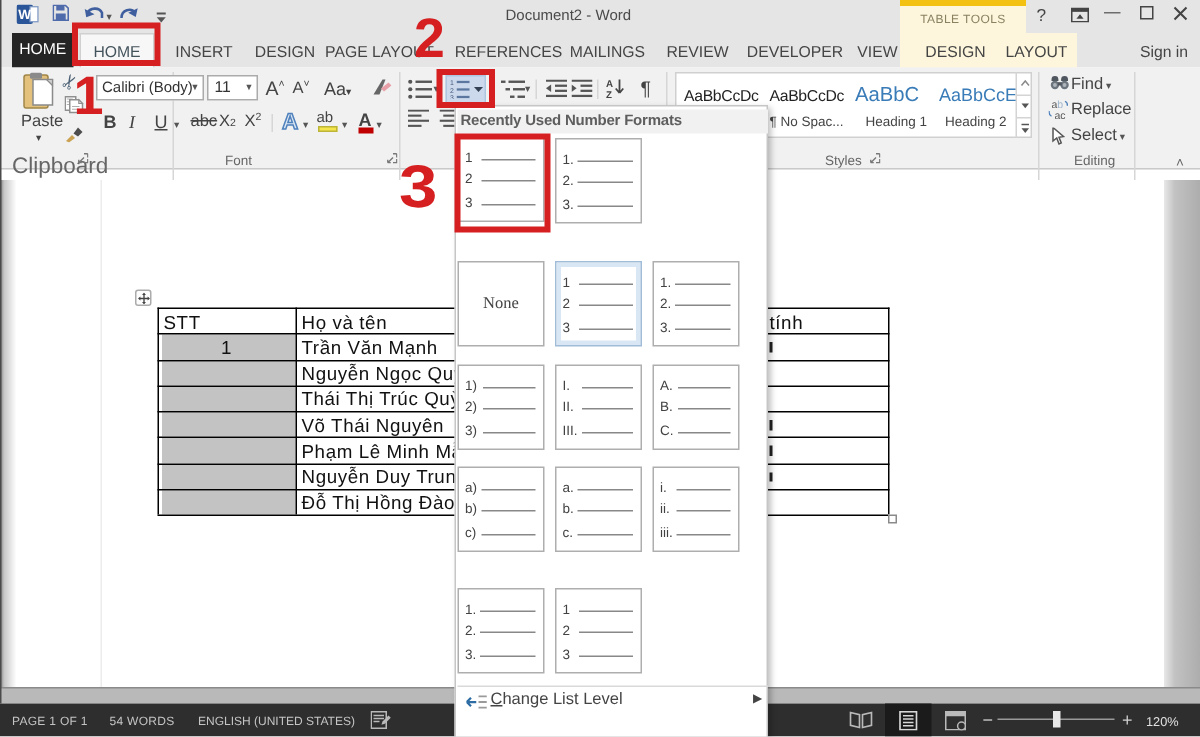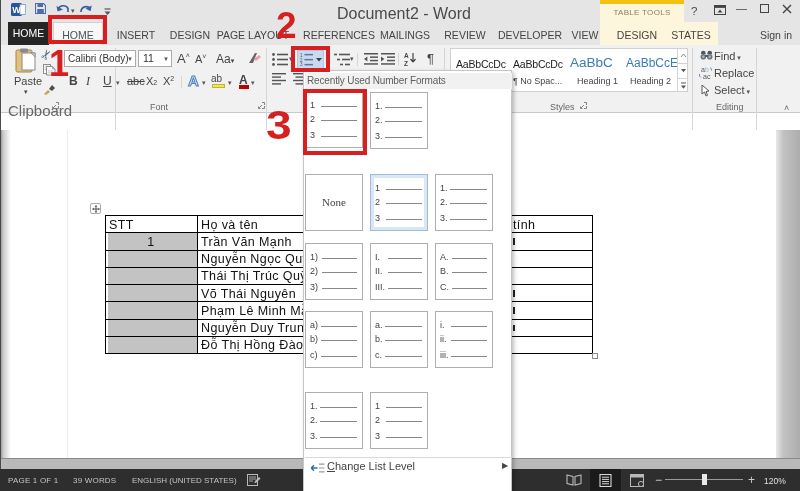--- a/index.html
+++ b/index.html
@@ -3,31 +3,31 @@
 <meta charset="utf-8">
 <style>
   * { margin:0; padding:0; box-sizing:border-box; }
   html,body { width:800px; height:491px; overflow:hidden; }
   body { font-family:"Liberation Sans", sans-serif; position:relative; background:#fff; }
   .abs { position:absolute; }
   
   #titlebar { left:0; top:0; width:800px; height:22px; background:#e5e5e5; }
   #tabrow { left:0; top:22px; width:800px; height:23px; background:#e5e5e5; }
   #ribbon { left:0; top:45px; width:800px; height:68px; background:#f1f1f1; border-bottom:1px solid #c9c9c9; }
-  #doc { left:0; top:130px; width:800px; height:345px; background:#ffffff; }
+  #doc { left:0; top:120px; width:800px; height:345px; background:#ffffff; }
   #bottomstrip { left:0; top:458px; width:800px; height:11px; background:#b9b9b9; border-top:1px solid #8a8a8a; }
   #statusbar { left:0; top:469px; width:800px; height:22px; background:#2e2e2e; color:#c4c4c4; font-size:8px; }
   .tab { top:4px; height:19px; line-height:19px; font-size:10.5px; color:#444; transform:translateX(-50%); white-space:nowrap; }
   .red { color:#d51f20; font-weight:bold; }
   .redbox { border:3px solid #d51f20; background:transparent; z-index:60; }
   
   .gitem { position:absolute; width:58px; height:57px; border:1px solid #aeaeae; background:#fff; }
   .gl { position:absolute; height:1px; background:#888; }
   .gn { position:absolute; font-size:9px; color:#424242; line-height:9px; }
-  .ghead { position:absolute; left:1px; width:207px; height:16px; background:#f1f1f1; color:#5e5e5e; font-size:10px; font-weight:normal; line-height:16px; padding-left:2px; letter-spacing:-0.15px; white-space:nowrap; }
+  .ghead { position:absolute; left:1px; width:207px; height:16px; background:#f1f1f1; color:#5e5e5e; font-size:10px; font-weight:bold; line-height:16px; padding-left:2px; letter-spacing:-0.15px; white-space:nowrap; }
 </style>
 </head>
 <body>
 <div class="abs" style="left:0;top:0;width:1px;height:469px;background:#4a4a4a;z-index:70"></div>
 <div class="abs" id="titlebar">
 
   <svg class="abs" style="left:11px;top:3px" width="15" height="13" viewBox="0 0 15 13">
     <rect x="0" y="0" width="11" height="13" rx="1.5" fill="#2a5699"></rect>
     <rect x="9" y="1.5" width="5.3" height="10" fill="#fff" stroke="#7a96c2" stroke-width="0.8"></rect>
     <text x="5.4" y="9.8" font-size="9" font-weight="bold" fill="#fff" text-anchor="middle" font-family="Liberation Sans">W</text>
@@ -46,21 +46,21 @@
   <div class="abs" style="left:71px;top:7px;font-size:7px;color:#555">▾</div>
 
   <svg class="abs" style="left:79px;top:4px" width="13" height="11" viewBox="0 0 13 11">
     <path d="M2 8 C2 2.5 8.5 1 11 4.5" fill="none" stroke="#3f5f9f" stroke-width="1.7"></path>
     <path d="M12.8 1.5 L11.5 7.3 L6.5 4.5 Z" fill="#3f5f9f"></path>
   </svg>
   <svg class="abs" style="left:104px;top:8px" width="7" height="8" viewBox="0 0 7 8">
       <path d="M0.5 1 h6" stroke="#555" stroke-width="1.2"></path>
       <path d="M0.5 3.5 L3.5 7 L6.5 3.5 Z" fill="#555"></path>
     </svg>
-  <div class="abs" style="left:318px;top:5px;font-size:16px;color:#4a4a4a;padding-left:19px;">Document2 - Word</div>
+  <div class="abs" style="left:318px;top:5px;font-size:10px;color:#4a4a4a;padding-left:19px;">Document2 - Word</div>
 
   <div class="abs" style="left:600px;top:0;width:84px;height:4px;background:#f2c112"></div>
   <div class="abs" style="left:600px;top:4px;width:84px;height:18px;background:#fdf6dc;color:#8a8161;font-size:8px;text-align:center;line-height:17px;letter-spacing:0.3px">TABLE TOOLS</div>
 
   <div class="abs" style="left:691px;top:5px;font-size:11.5px;color:#444">?</div>
   <svg class="abs" style="left:714px;top:5px" width="12" height="10" viewBox="0 0 12 10">
     <rect x="0.5" y="0.5" width="11" height="9" fill="none" stroke="#444" stroke-width="1"></rect>
     <rect x="0.5" y="0.5" width="11" height="2.4" fill="#444"></rect>
     <path d="M6 4.5 L3.6 7.5 h4.8 Z" fill="#444"></path>
   </svg>
@@ -77,21 +77,21 @@
   <div class="abs tab" style="left:78px;color:#44545c">HOME</div>
   <div class="abs tab" style="left:136px">INSERT</div>
   <div class="abs tab" style="left:190px">DESIGN</div>
   <div class="abs tab" style="left:253px">PAGE LAYOUT</div>
   <div class="abs tab" style="left:339px">REFERENCES</div>
   <div class="abs tab" style="left:405px">MAILINGS</div>
   <div class="abs tab" style="left:465px">REVIEW</div>
   <div class="abs tab" style="left:530px">DEVELOPER</div>
   <div class="abs tab" style="left:585px">VIEW</div>
   <div class="abs tab" style="left:637px">DESIGN</div>
-  <div class="abs tab" style="left:691px">STATES</div>
+  <div class="abs tab" style="left:691px">LAYOUT</div>
   <div class="abs tab" style="left:776px">Sign in</div>
 </div>
 <div class="abs" id="ribbon">
 
   <div class="abs" style="left:115px;top:3px;width:1px;height:106px;background:#d6d6d6"></div>
   <div class="abs" style="left:266px;top:3px;width:1px;height:106px;background:#d6d6d6"></div>
   <div class="abs" style="left:444px;top:3px;width:1px;height:25px;background:#d6d6d6"></div>
   <div class="abs" style="left:692px;top:3px;width:1px;height:106px;background:#d6d6d6"></div>
   <div class="abs" style="left:756px;top:3px;width:1px;height:106px;background:#d6d6d6"></div>
 
@@ -313,21 +313,21 @@
     <div class="abs" style="left:513px;top:177.25px;width:2px;height:6.5px;background:#222"></div>
     <div class="abs" style="left:201px;top:191px;font-size:12.5px;letter-spacing:0.4px;color:#111;white-space:nowrap">Nguyễn Duy Trung</div>
     <div class="abs" style="left:513px;top:194.5px;width:2px;height:6.5px;background:#222"></div>
     <div class="abs" style="left:201px;top:208.25px;font-size:12.5px;letter-spacing:0.4px;color:#111;white-space:nowrap">Đỗ Thị Hồng Đào</div>
 
   <div class="abs" style="left:592px;top:223px;width:6px;height:6px;background:#fff;border:1px solid #8a8a8a"></div>
 </div>
 <div class="abs" id="bottomstrip"></div>
 <div class="abs" id="statusbar">
   <div class="abs" style="left:8px;top:7px;letter-spacing:0.2px">PAGE 1 OF 1</div>
-  <div class="abs" style="left:73px;top:7px;letter-spacing:0.2px">39 WORDS</div>
+  <div class="abs" style="left:73px;top:7px;letter-spacing:0.2px">54 WORDS</div>
   <div class="abs" style="left:132px;top:7px;letter-spacing:0px">ENGLISH (UNITED STATES)</div>
   <svg class="abs" style="left:247px;top:4px" width="14" height="14" viewBox="0 0 14 14">
     <rect x="0.5" y="1.5" width="10" height="11" fill="none" stroke="#b9b9b9" stroke-width="1"></rect>
     <path d="M2 4 h7 M2 6 h7 M2 8 h4" stroke="#b9b9b9" stroke-width="0.9"></path>
     <path d="M8 8 l4 -4 l1.5 1.5 l-4 4 l-2.2 0.7 Z" fill="#b9b9b9"></path>
   </svg>
 
   <svg class="abs" style="left:566px;top:5px" width="16" height="12" viewBox="0 0 16 12">
     <path d="M1 1 L7 2.5 V11 L1 9.5 Z M15 1 L9 2.5 V11 L15 9.5 Z" fill="none" stroke="#b9b9b9" stroke-width="1.1"></path>
   </svg>

